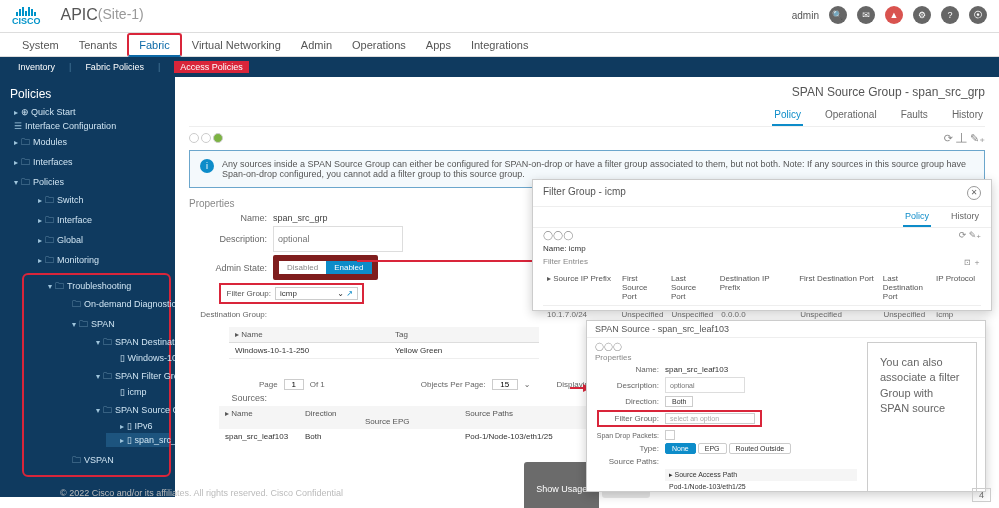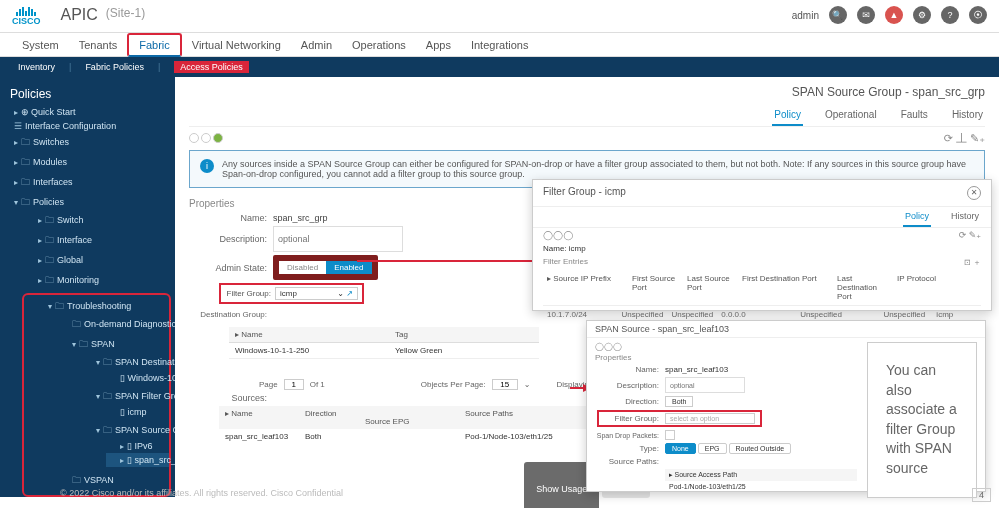--- a/index.html
+++ b/index.html
@@ -4,21 +4,21 @@
 <style>
 * { margin: 0; padding: 0; box-sizing: border-box; font-family: Arial, sans-serif; }
 body { background: #fff; color: #333; font-size: 10px; position: relative; width: 999px; height: 508px; overflow: hidden; }
 
 
 .topbar { background: #fff; border-bottom: 1px solid #ddd; padding: 6px 12px; display: flex; align-items: flex-start; }
 .cisco-logo { display: flex; flex-direction: column; align-items: center; margin-right: 20px; color: #0093c9; font-weight: bold; font-size: 9px; }
 .cisco-bars { display: flex; gap: 1px; height: 10px; align-items: flex-end; }
 .cisco-bars span { width: 2px; background: #0093c9; }
 .app-title { font-size: 16px; color: #555; font-weight: 300; }
-.site-label { font-size: 12px; color: #999; margin-left: 8px; }
+.site-label { font-size: 14px; color: #999; }
 .top-right { margin-left: auto; display: flex; align-items: center; gap: 10px; }
 .top-icon { width: 18px; height: 18px; border-radius: 50%; background: #666; display: flex; align-items: center; justify-content: center; color: #fff; font-size: 9px; }
 .top-icon.alert { background: #d9534f; position: relative; }
 
 
 .navtabs { display: flex; padding: 0 12px; border-bottom: 1px solid #ddd; font-size: 11px; height: 24px; align-items: center; background: #fff; }
 .navtabs .tab { padding: 4px 10px; color: #555; cursor: pointer; }
 .navtabs .tab.active { color: #0d6aa8; border-bottom: 2px solid #0d6aa8; }
 .fabric-highlight { border: 2px solid #d9253a; border-radius: 3px; padding: 1px 6px; }
 
@@ -163,21 +163,20 @@
   <span class="pill">Access Policies</span>
 </div>
 
 <div class="layout">
 
   <div class="sidebar">
     <div class="sidebar-title">Policies</div>
     <ul class="tree">
       <li><span class="caret">▸</span>⊕ <span>Quick Start</span></li>
       <li><span class="folder">☰</span><span>Interface Configuration</span></li>
-      <li><span class="caret">▸</span><span class="folder">🗀</span><span>Switches</span></li>
       <li><span class="caret">▸</span><span class="folder">🗀</span><span>Modules</span></li>
       <li><span class="caret">▸</span><span class="folder">🗀</span><span>Interfaces</span></li>
       <li><span class="caret">▾</span><span class="folder">🗀</span><span>Policies</span>
         <ul>
           <li><span class="caret">▸</span><span class="folder">🗀</span><span>Switch</span></li>
           <li><span class="caret">▸</span><span class="folder">🗀</span><span>Interface</span></li>
           <li><span class="caret">▸</span><span class="folder">🗀</span><span>Global</span></li>
           <li><span class="caret">▸</span><span class="folder">🗀</span><span>Monitoring</span></li>
         </ul>
         <div class="highlight-box">
@@ -326,20 +325,21 @@
   <div style="padding:2px 10px; font-size:8px"><span>Name:</span> <span>icmp</span></div>
   <div style="padding:2px 10px; font-size:8px; color:#888; display:flex; justify-content:space-between">
       <span>Filter Entries</span>
       <span>⊡ ＋</span>
     </div>
   <div class="fe-table" style="padding:0 10px">
     <div class="th">
       <span class="fe1">▸ Source IP Prefix</span>
       <span class="fe2">First Source Port</span>
       <span class="fe3">Last Source Port</span>
+      <span class="fe4">Destination IP Prefix</span>
       <span class="fe5">First Destination Port</span>
       <span class="fe6">Last Destination Port</span>
       <span class="fe7">IP Protocol</span>
     </div>
     <div class="tr">
       <span class="fe1">10.1.7.0/24</span>
       <span class="fe2">Unspecified</span>
       <span class="fe3">Unspecified</span>
       <span class="fe4">0.0.0.0</span>
       <span class="fe5">Unspecified</span>
@@ -384,18 +384,18 @@
           <span>EPG</span>
           <span>Routed Outside</span>
         </div>
       </div>
       <div class="form-row" style="font-size:8px">
           <label style="width:64px">Source Paths:</label>
         </div>
       <div style="margin-left:70px;font-size:7px;background:#f5f5f5;padding:2px 4px">▸ Source Access Path</div>
       <div style="margin-left:70px;font-size:7px;padding:2px 4px">Pod-1/Node-103/eth1/25</div>
     </div>
-    <div class="callout-note" style="position:static;width:110px;font-size:14px;border:1px solid #ccc;padding:18px">You can also associate a filter Group with SPAN source</div>
+    <div class="callout-note" style="position:static;width:110px;font-size:11px;border:1px solid #ccc;padding:12px">You can also associate a filter Group with SPAN source</div>
   </div>
 </div>
 
 <div class="footer">© 2022  Cisco and/or its affiliates. All rights reserved.    Cisco Confidential</div>
 <div class="page-num-bottom">4</div>
 
 </body></html>

